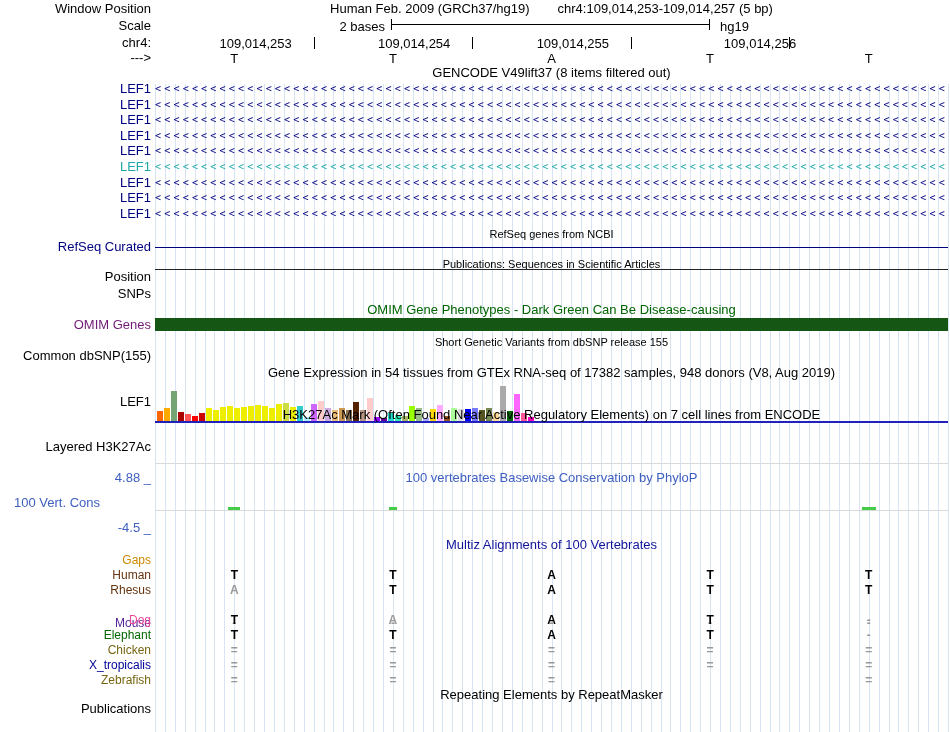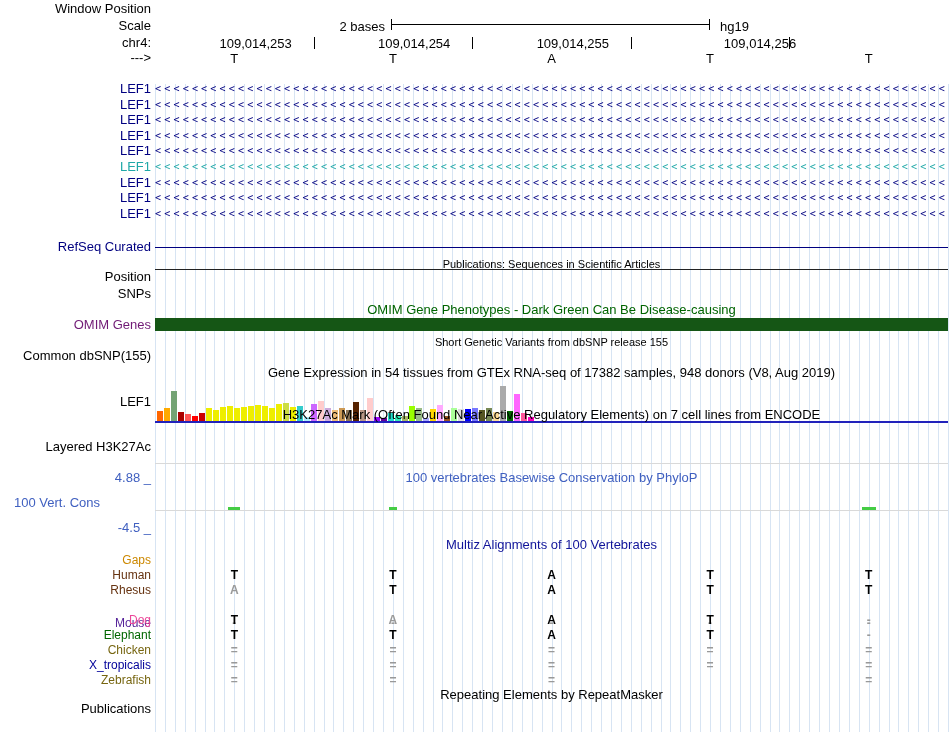--- a/index.html
+++ b/index.html
@@ -113,20 +113,23 @@
       <div class="guideline" style="left: 888.52px; background: rgb(215, 228, 243);"></div>
       <div class="guideline" style="left: 898.44px; background: rgb(215, 228, 243);"></div>
       <div class="guideline" style="left: 908.35px; background: rgb(215, 228, 243);"></div>
       <div class="guideline" style="left: 918.26px; background: rgb(215, 228, 243);"></div>
       <div class="guideline" style="left: 928.17px; background: rgb(215, 228, 243);"></div>
       <div class="guideline" style="left: 938.09px; background: rgb(215, 228, 243);"></div>
       <div class="guideline" style="left: 948px; background: rgb(215, 228, 243);"></div>
     </div>
 
   <div class="label-col" style="top:2px">Window Position</div>
+  <div class="center-row" style="top:2px">
+    <span>Human Feb. 2009 (GRCh37/hg19)</span><span class="pos-gap">chr4:109,014,253-109,014,257 (5 bp)</span>
+  </div>
 
   <div class="label-col" style="top:19px">Scale</div>
   <div class="abs" style="top:19px;left:155px;width:230px;text-align:right">2 bases</div>
   <div class="abs scale-tick" style="left:391px"></div>
   <div class="abs scale-bar"></div>
   <div class="abs scale-tick" style="left:709px"></div>
   <div class="abs" style="top:19px;left:720px">hg19</div>
 
   <div class="label-col" style="top:36px">chr4:</div>
   <div class="abs" style="top:36px;left:0;width:950px;height:14px">
@@ -142,20 +145,21 @@
 
   <div class="label-col" style="top:51px">---&gt;</div>
   <div class="abs" style="top:51px;left:0;width:950px;height:14px">
       <div class="base-letter" style="left: 222.3px;">T</div>
       <div class="base-letter" style="left: 380.9px;">T</div>
       <div class="base-letter" style="left: 539.5px;">A</div>
       <div class="base-letter" style="left: 698.1px;">T</div>
       <div class="base-letter" style="left: 856.7px;">T</div>
     </div>
 
+  <div class="track-title" style="top:66px">GENCODE V49lift37 (8 items filtered out)</div>
   <div>
       <div class="track-row" style="top: 81px;">
         <div class="row-label" style="color: rgb(0, 0, 128);">LEF1</div>
         <div class="arrow-chain" style="color: rgb(0, 0, 128);">&lt;&lt;&lt;&lt;&lt;&lt;&lt;&lt;&lt;&lt;&lt;&lt;&lt;&lt;&lt;&lt;&lt;&lt;&lt;&lt;&lt;&lt;&lt;&lt;&lt;&lt;&lt;&lt;&lt;&lt;&lt;&lt;&lt;&lt;&lt;&lt;&lt;&lt;&lt;&lt;&lt;&lt;&lt;&lt;&lt;&lt;&lt;&lt;&lt;&lt;&lt;&lt;&lt;&lt;&lt;&lt;&lt;&lt;&lt;&lt;&lt;&lt;&lt;&lt;&lt;&lt;&lt;&lt;&lt;&lt;&lt;&lt;&lt;&lt;&lt;&lt;&lt;&lt;&lt;&lt;&lt;&lt;&lt;&lt;&lt;&lt;&lt;&lt;&lt;&lt;&lt;&lt;&lt;&lt;&lt;&lt;&lt;&lt;&lt;&lt;&lt;&lt;&lt;&lt;&lt;&lt;&lt;&lt;&lt;&lt;&lt;&lt;&lt;&lt;&lt;&lt;&lt;&lt;&lt;&lt;&lt;&lt;&lt;&lt;&lt;&lt;&lt;&lt;&lt;&lt;</div>
       </div>
       <div class="track-row" style="top: 96.6px;">
         <div class="row-label" style="color: rgb(0, 0, 128);">LEF1</div>
         <div class="arrow-chain" style="color: rgb(0, 0, 128);">&lt;&lt;&lt;&lt;&lt;&lt;&lt;&lt;&lt;&lt;&lt;&lt;&lt;&lt;&lt;&lt;&lt;&lt;&lt;&lt;&lt;&lt;&lt;&lt;&lt;&lt;&lt;&lt;&lt;&lt;&lt;&lt;&lt;&lt;&lt;&lt;&lt;&lt;&lt;&lt;&lt;&lt;&lt;&lt;&lt;&lt;&lt;&lt;&lt;&lt;&lt;&lt;&lt;&lt;&lt;&lt;&lt;&lt;&lt;&lt;&lt;&lt;&lt;&lt;&lt;&lt;&lt;&lt;&lt;&lt;&lt;&lt;&lt;&lt;&lt;&lt;&lt;&lt;&lt;&lt;&lt;&lt;&lt;&lt;&lt;&lt;&lt;&lt;&lt;&lt;&lt;&lt;&lt;&lt;&lt;&lt;&lt;&lt;&lt;&lt;&lt;&lt;&lt;&lt;&lt;&lt;&lt;&lt;&lt;&lt;&lt;&lt;&lt;&lt;&lt;&lt;&lt;&lt;&lt;&lt;&lt;&lt;&lt;&lt;&lt;&lt;&lt;&lt;&lt;&lt;</div>
       </div>
       <div class="track-row" style="top: 112.2px;">
@@ -181,20 +185,21 @@
       <div class="track-row" style="top: 190.2px;">
         <div class="row-label" style="color: rgb(0, 0, 128);">LEF1</div>
         <div class="arrow-chain" style="color: rgb(0, 0, 128);">&lt;&lt;&lt;&lt;&lt;&lt;&lt;&lt;&lt;&lt;&lt;&lt;&lt;&lt;&lt;&lt;&lt;&lt;&lt;&lt;&lt;&lt;&lt;&lt;&lt;&lt;&lt;&lt;&lt;&lt;&lt;&lt;&lt;&lt;&lt;&lt;&lt;&lt;&lt;&lt;&lt;&lt;&lt;&lt;&lt;&lt;&lt;&lt;&lt;&lt;&lt;&lt;&lt;&lt;&lt;&lt;&lt;&lt;&lt;&lt;&lt;&lt;&lt;&lt;&lt;&lt;&lt;&lt;&lt;&lt;&lt;&lt;&lt;&lt;&lt;&lt;&lt;&lt;&lt;&lt;&lt;&lt;&lt;&lt;&lt;&lt;&lt;&lt;&lt;&lt;&lt;&lt;&lt;&lt;&lt;&lt;&lt;&lt;&lt;&lt;&lt;&lt;&lt;&lt;&lt;&lt;&lt;&lt;&lt;&lt;&lt;&lt;&lt;&lt;&lt;&lt;&lt;&lt;&lt;&lt;&lt;&lt;&lt;&lt;&lt;&lt;&lt;&lt;&lt;&lt;</div>
       </div>
       <div class="track-row" style="top: 205.8px;">
         <div class="row-label" style="color: rgb(0, 0, 128);">LEF1</div>
         <div class="arrow-chain" style="color: rgb(0, 0, 128);">&lt;&lt;&lt;&lt;&lt;&lt;&lt;&lt;&lt;&lt;&lt;&lt;&lt;&lt;&lt;&lt;&lt;&lt;&lt;&lt;&lt;&lt;&lt;&lt;&lt;&lt;&lt;&lt;&lt;&lt;&lt;&lt;&lt;&lt;&lt;&lt;&lt;&lt;&lt;&lt;&lt;&lt;&lt;&lt;&lt;&lt;&lt;&lt;&lt;&lt;&lt;&lt;&lt;&lt;&lt;&lt;&lt;&lt;&lt;&lt;&lt;&lt;&lt;&lt;&lt;&lt;&lt;&lt;&lt;&lt;&lt;&lt;&lt;&lt;&lt;&lt;&lt;&lt;&lt;&lt;&lt;&lt;&lt;&lt;&lt;&lt;&lt;&lt;&lt;&lt;&lt;&lt;&lt;&lt;&lt;&lt;&lt;&lt;&lt;&lt;&lt;&lt;&lt;&lt;&lt;&lt;&lt;&lt;&lt;&lt;&lt;&lt;&lt;&lt;&lt;&lt;&lt;&lt;&lt;&lt;&lt;&lt;&lt;&lt;&lt;&lt;&lt;&lt;&lt;&lt;</div>
       </div>
     </div>
 
+  <div class="track-title small" style="top:227px">RefSeq genes from NCBI</div>
   <div class="label-col" style="top: 240px; color: rgb(0, 0, 128);">RefSeq Curated</div>
   <div class="hline" style="top: 247px; background: rgb(0, 0, 128);"></div>
 
   <div class="track-title small" style="top:257px">Publications: Sequences in Scientific Articles</div>
   <div class="hline" style="top: 269px; background: rgb(34, 34, 34);"></div>
   <div class="label-col" style="top:270px">Position</div>
 
   <div class="label-col" style="top:287px">SNPs</div>
 
   <div class="track-title" style="top: 303px; color: rgb(0, 100, 0);">OMIM Gene Phenotypes - Dark Green Can Be Disease-causing</div>

